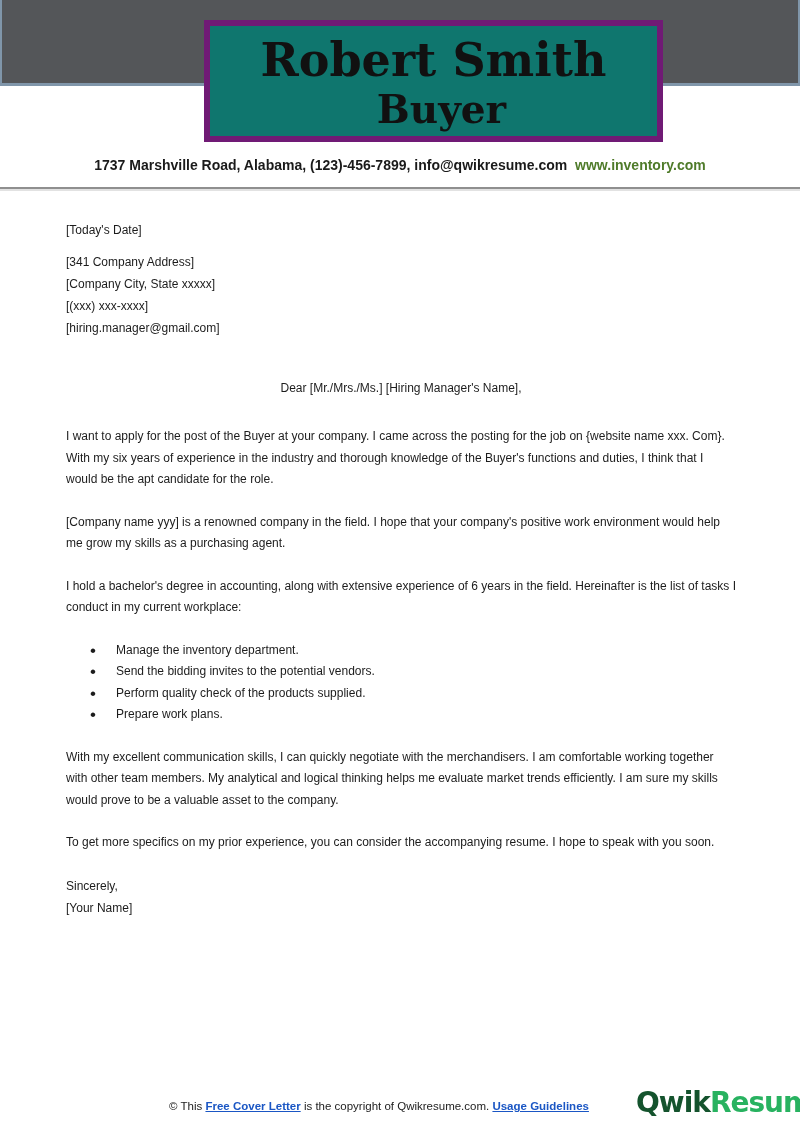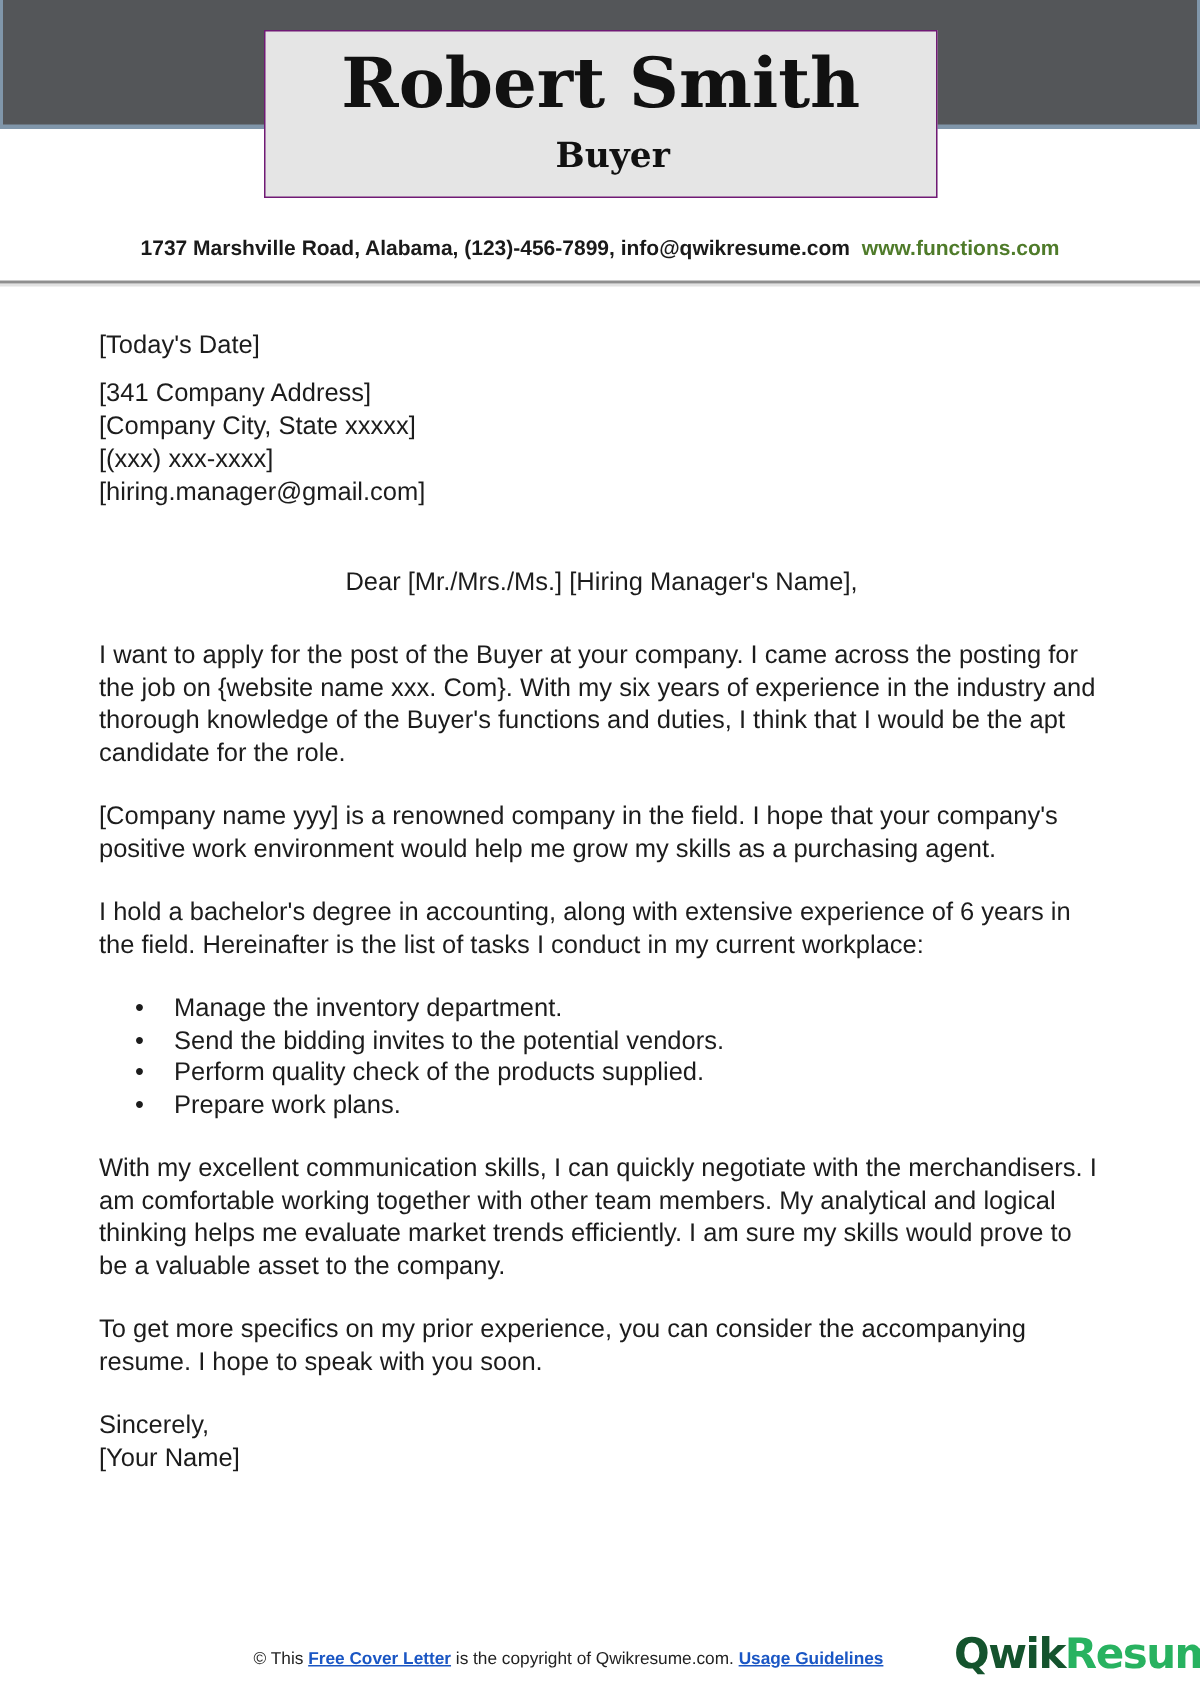--- a/index.html
+++ b/index.html
@@ -16,38 +16,38 @@
     position: absolute;
     top: 0; left: 0;
     width: 796px; height: 83px;
     background: #545659;
     border-left: 2px solid #8096aa;
     border-right: 2px solid #8096aa;
     border-bottom: 3px solid #8096aa;
   }
   .name-box {
     position: absolute;
-    left: 176px; top: 20px;
+    left: 204px; top: 20px;
     width: 447px; height: 110px;
-    background: #e5e5e5;
-    border: 1px solid #701a75;
+    background: #0f766e;
+    border: 6px solid #701a75;
     text-align: center;
   }
   .name {
     margin-top: 5px;
     font-family: "DejaVu Serif", "Liberation Serif", serif;
     font-weight: bold;
     font-size: 46px;
     line-height: 58px;
     color: #111111;
   }
   .role {
     font-family: "DejaVu Serif", "Liberation Serif", serif;
     font-weight: bold;
-    font-size: 23px;
+    font-size: 39px;
     line-height: 40px;
     color: #111111;
     padding-left: 16px;
   }
   .contact {
     position: absolute;
     top: 157px; left: 0;
     width: 800px;
     text-align: center;
     font-size: 14px;
@@ -66,21 +66,21 @@
     top: 187px; left: 0;
     width: 800px; height: 2px;
     background: #8f8f8f;
     box-shadow: 0 2px 0 #e2e2e2;
   }
   
   .letter {
     position: absolute;
     left: 66px; top: 219px;
     width: 670px;
-    font-size: 17px;
+    font-size: 12px;
     line-height: 21.5px;
     color: #1c1c1c;
   }
   .letter p { margin: 0 0 21px 0; }
   .letter .date-line { margin-bottom: 10px; line-height: 22px; }
   .letter .address-block { margin-bottom: 38px; }
   .letter .address-block div { line-height: 22px; }
   .letter .salutation { margin-bottom: 27px; line-height: 22px; text-align: center; }
   .letter ul {
     margin: 0 0 21px 0;
@@ -134,21 +134,21 @@
 
   <div class="top-band"></div>
 
   <div class="name-box">
     <div class="name">Robert Smith</div>
     <div class="role">Buyer</div>
   </div>
 
   <div class="contact">
     <span>1737 Marshville Road, Alabama, (123)-456-7899, info@qwikresume.com</span>
-    <a class="site">www.functions.com</a>
+    <a class="site">www.inventory.com</a>
   </div>
 
   <div class="rule"></div>
 
   <div class="letter">
     <p class="date-line">[Today's Date]</p>
 
     <div class="address-block">
       <div>[341 Company Address]</div>
       <div>[Company City, State xxxxx]</div>

